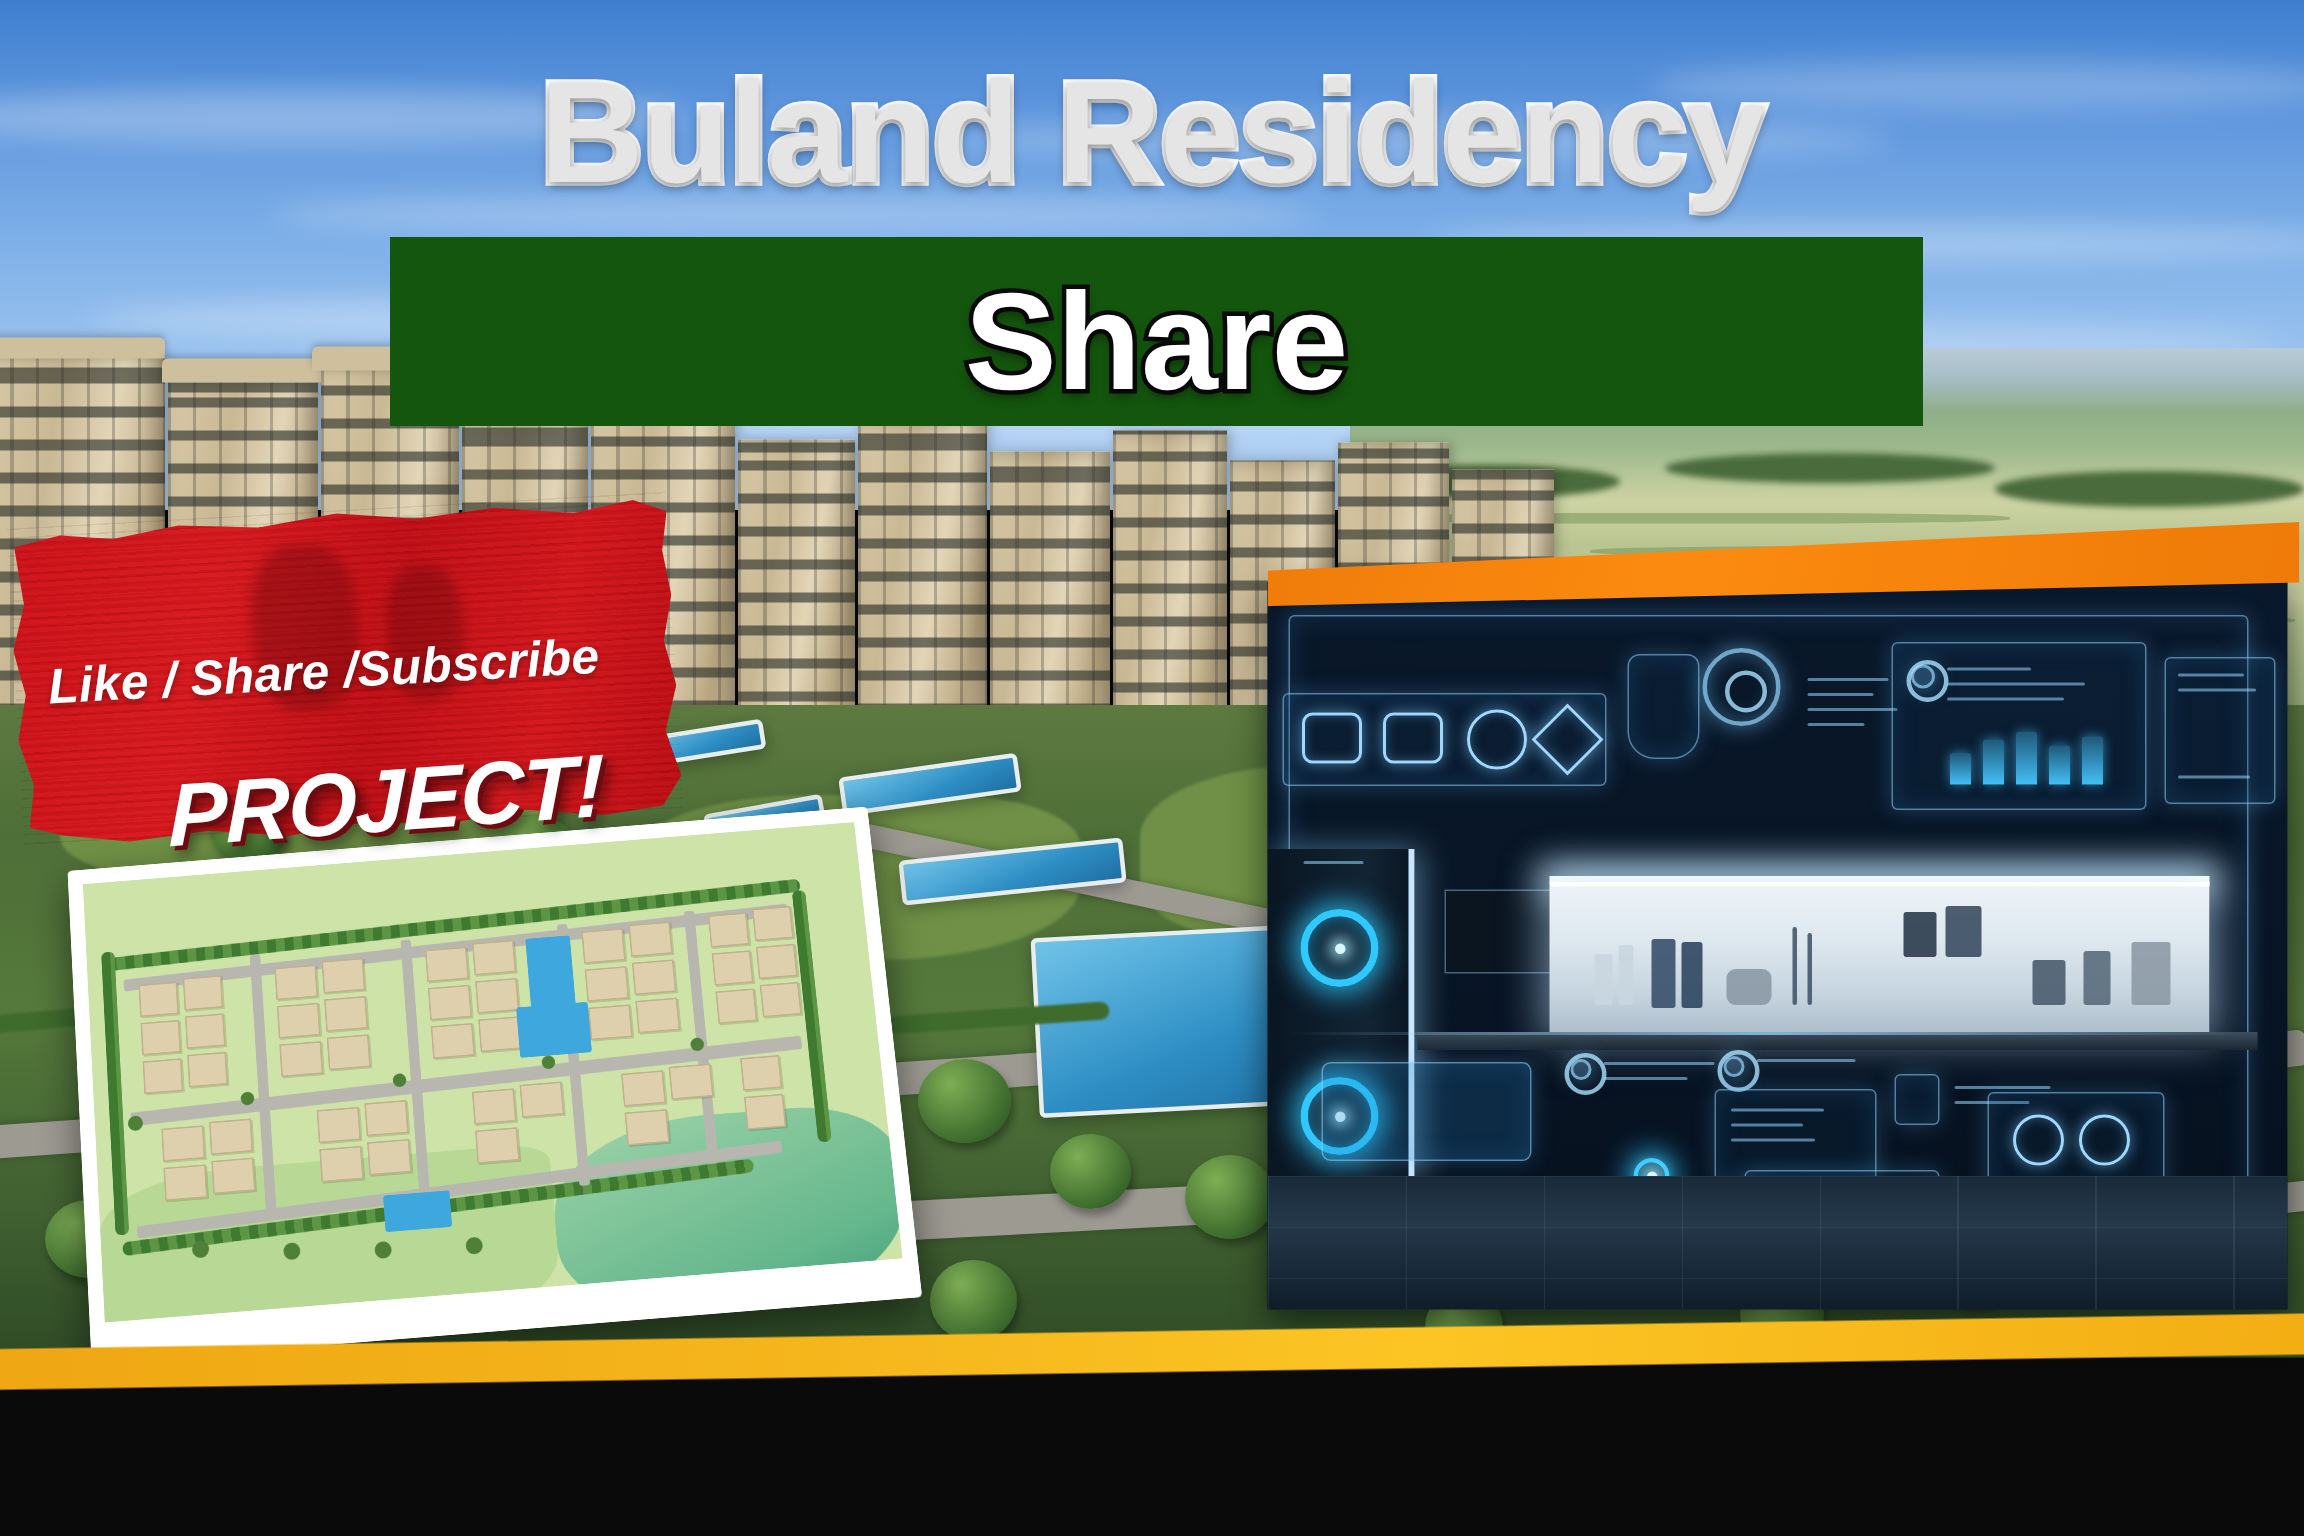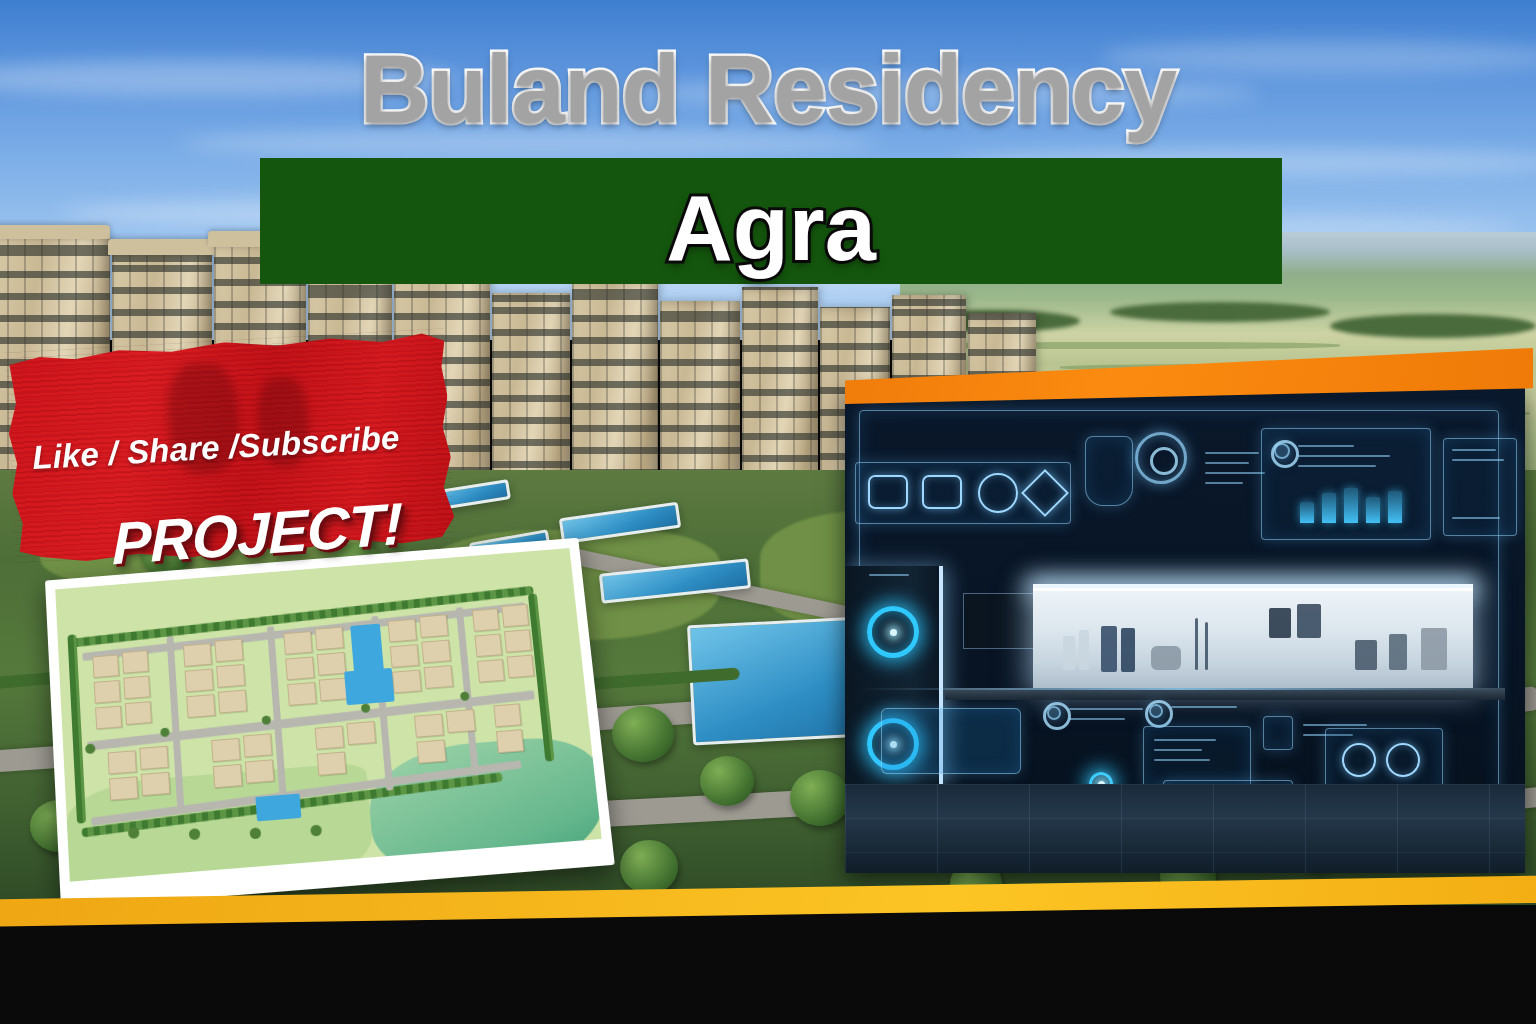--- a/index.html
+++ b/index.html
@@ -110,21 +110,21 @@
   .green-banner {
     position:absolute; left:260px; top:158px; width:1022px; height:126px;
     background:#14560d; z-index:30;
   }
 
   
   .title-main {
     position:absolute; left:0; top:34px; width:1536px; z-index:40;
     text-align:center;
     font-size:96px; font-weight:bold; letter-spacing:-1px;
-    color:#a3a3a3;
+    color:#e5e5e5;
     -webkit-text-stroke:5px #ffffff;
     paint-order:stroke fill;
     text-shadow:0 3px 7px rgba(0,0,0,.45);
     font-family:"Liberation Sans", sans-serif;
   }
   .title-sub {
     position:absolute; left:260px; top:176px; width:1022px; z-index:41;
     text-align:center;
     font-size:92px; font-weight:bold;
     color:#ffffff;
@@ -448,21 +448,21 @@
       <div class="tree" style="left:1450px;top:300px; width:58px; height:52px;"></div>
       <div class="tree" style="left:1290px;top:350px; width:54px; height:50px;"></div>
       <div class="tree" style="left:1160px;top:380px; width:56px; height:52px;"></div>
       <div class="tree" style="left:950px; top:390px; width:52px; height:48px;"></div>
     </div>
   </div>
 
   <div class="green-banner"></div>
 
   <div class="title-main">Buland Residency</div>
-  <div class="title-sub">Agra</div>
+  <div class="title-sub">Share</div>
 
   <div class="red-banner">
     <div class="red-paint"></div>
     <div class="red-streaks"></div>
     <div class="red-smudge" style="left:160px; top:22px; width:70px; height:110px;"></div>
     <div class="red-smudge" style="left:250px; top:40px; width:50px; height:90px;"></div>
     <div class="lss-text">Like / Share /Subscribe</div>
   </div>
   <div class="project-text">PROJECT!</div>
 

